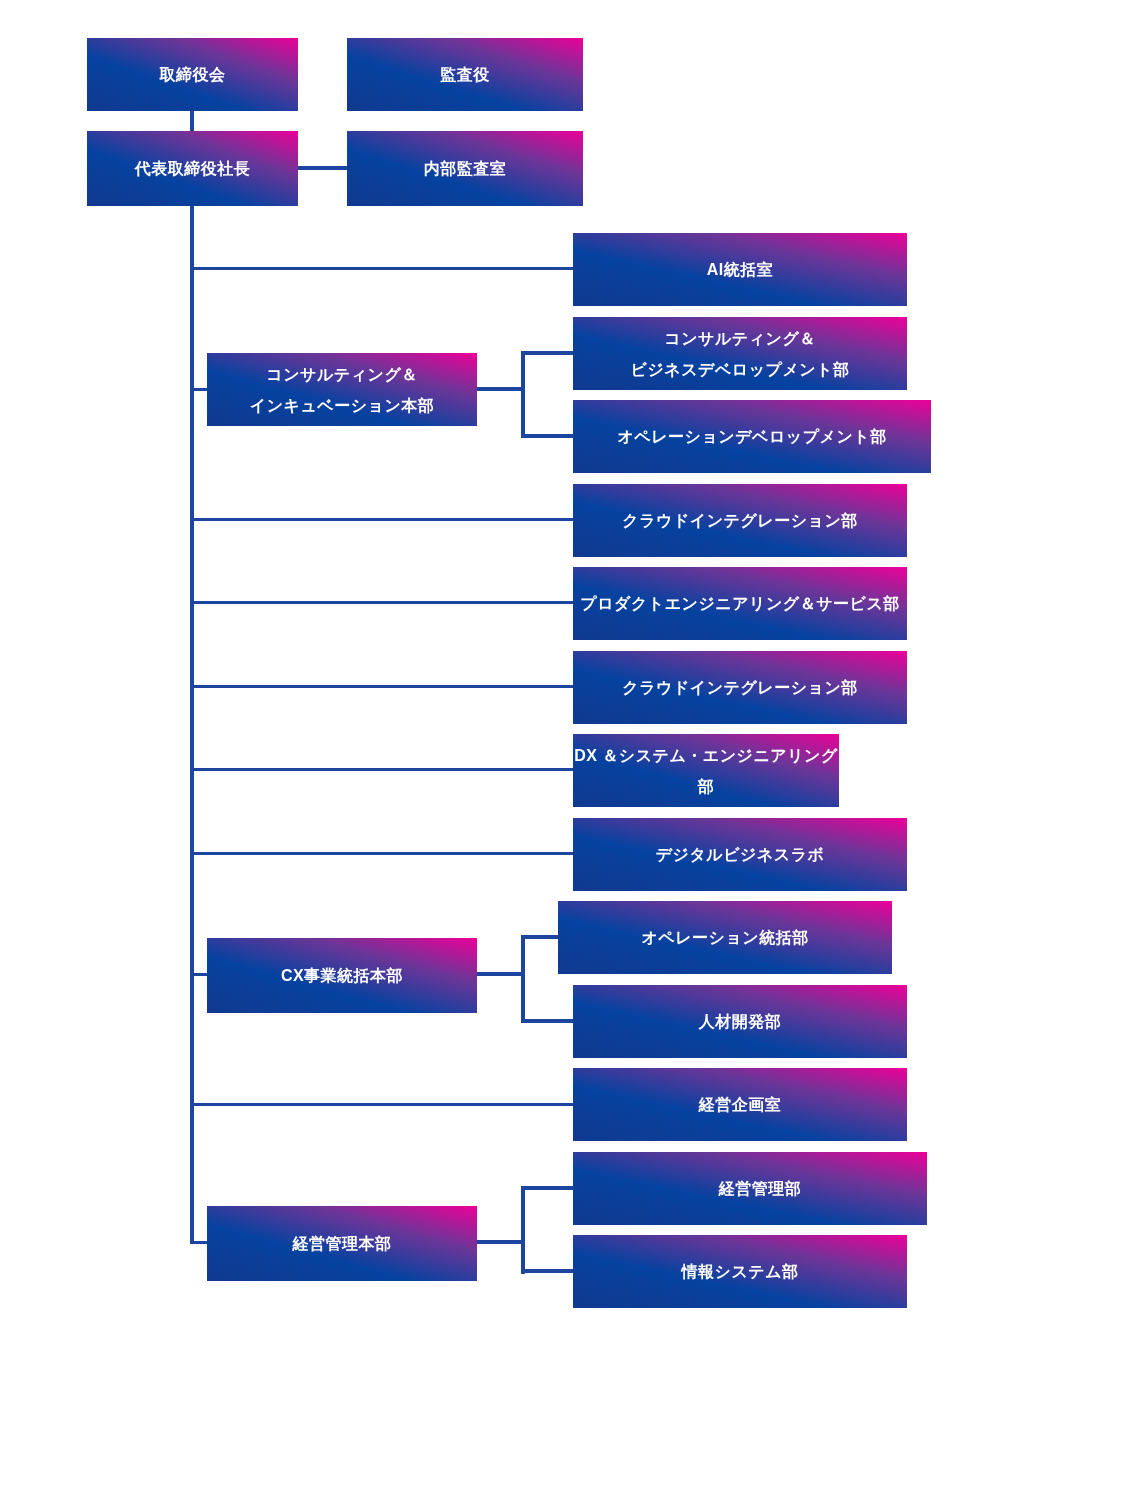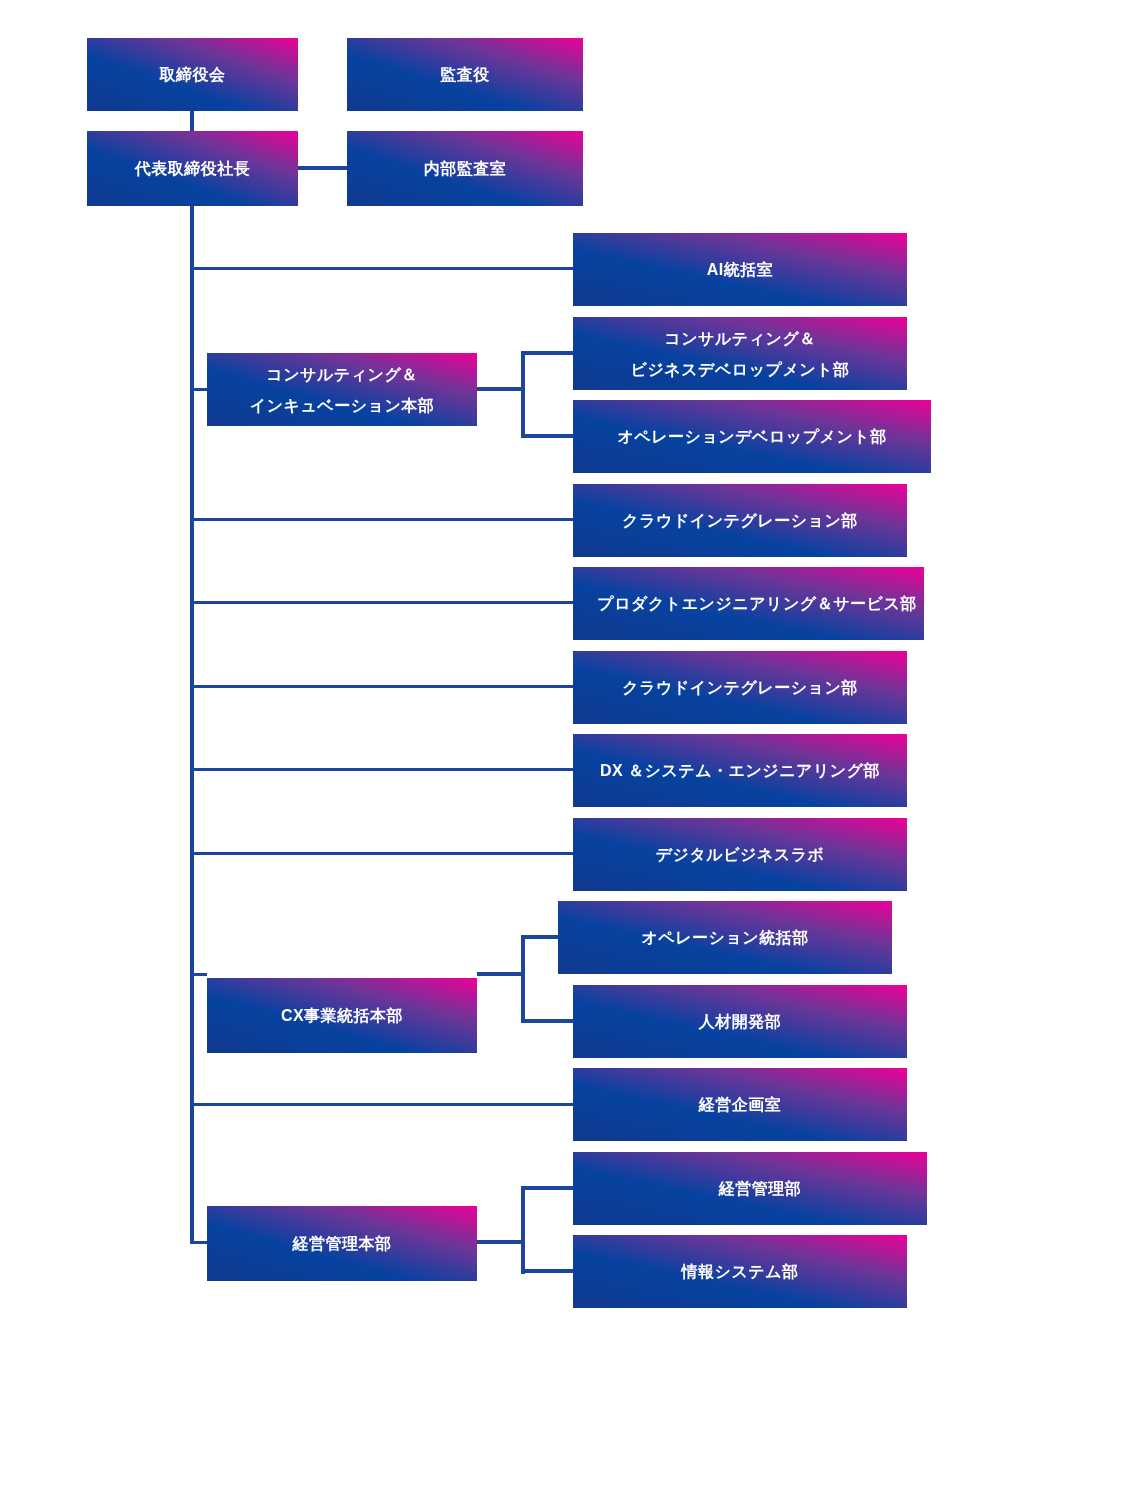--- a/index.html
+++ b/index.html
@@ -75,31 +75,31 @@
   <div class="line" style="left:525px; top:1186px; width:48px; height:4px;"></div>
   <div class="line" style="left:525px; top:1269px; width:48px; height:4px;"></div>
 
   <div class="org-box" style="left:87px; top:38px; width:211px; height:73px;">取締役会</div>
   <div class="org-box" style="left:347px; top:38px; width:236px; height:73px;">監査役</div>
   <div class="org-box" style="left:87px; top:131px; width:211px; height:75px;">代表取締役社長</div>
   <div class="org-box" style="left:347px; top:131px; width:236px; height:75px;">内部監査室</div>
 
   <div class="org-box" style="left:207px; top:353px; width:270px; height:73px;">コンサルティング＆
 インキュベーション本部</div>
-  <div class="org-box" style="left:207px; top:938px; width:270px; height:75px;margin-top:40px;">CX事業統括本部</div>
+  <div class="org-box" style="left:207px; top:938px; width:270px; height:75px;">CX事業統括本部</div>
   <div class="org-box" style="left:207px; top:1206px; width:270px; height:75px;">経営管理本部</div>
 
   <div class="org-box" style="left:573px; top:233px; width:334px; height:73px;">AI統括室</div>
   <div class="org-box" style="left:573px; top:317px; width:334px; height:73px;">コンサルティング＆
 ビジネスデベロップメント部</div>
   <div class="org-box" style="left:573px; top:400px; width:358px; height:73px;">オペレーションデベロップメント部</div>
   <div class="org-box" style="left:573px; top:484px; width:334px; height:73px;">クラウドインテグレーション部</div>
-  <div class="org-box" style="left:573px; top:567px; width:334px; height:73px;padding-left:17px;">プロダクトエンジニアリング＆サービス部</div>
+  <div class="org-box" style="left:573px; top:567px; width:334px; height:73px;">プロダクトエンジニアリング＆サービス部</div>
   <div class="org-box" style="left:573px; top:651px; width:334px; height:73px;">クラウドインテグレーション部</div>
-  <div class="org-box" style="left:573px; top:734px; width:334px; height:73px;">DX ＆システム・エンジニアリング部</div>
+  <div class="org-box" style="left:573px; top:734px; width:266px; height:73px;">DX ＆システム・エンジニアリング部</div>
   <div class="org-box" style="left:573px; top:818px; width:334px; height:73px;">デジタルビジネスラボ</div>
   <div class="org-box" style="left:558px; top:901px; width:334px; height:73px;">オペレーション統括部</div>
   <div class="org-box" style="left:573px; top:985px; width:334px; height:73px;">人材開発部</div>
   <div class="org-box" style="left:573px; top:1068px; width:334px; height:73px;">経営企画室</div>
   <div class="org-box" style="left:573px; top:1152px; width:334px; height:73px;padding-left:20px;">経営管理部</div>
   <div class="org-box" style="left:573px; top:1235px; width:334px; height:73px;">情報システム部</div>
 
 </div>
 
 </body></html>

